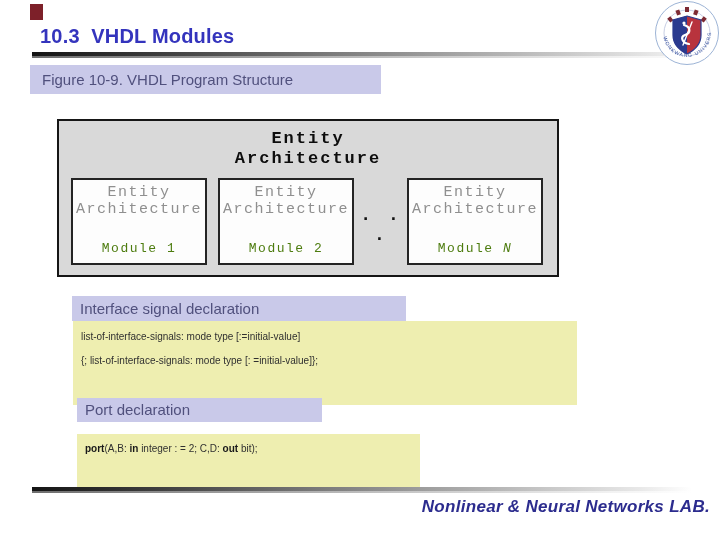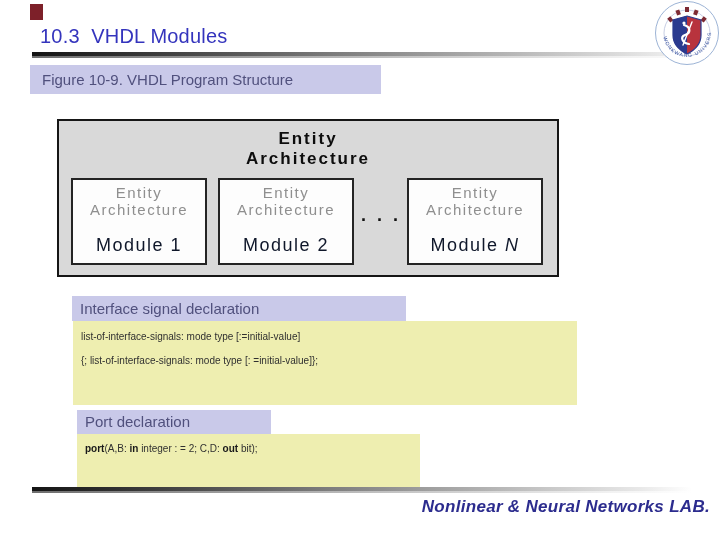--- a/index.html
+++ b/index.html
@@ -1,54 +1,54 @@
 <!DOCTYPE html>
 <html><head>
 <meta charset="utf-8">
 <style>
   html,body{margin:0;padding:0;background:#fff;}
   .slide{position:relative;width:720px;height:540px;background:#ffffff;overflow:hidden;
          font-family:"Liberation Sans",sans-serif;}
 
   .corner-mark{position:absolute;left:30px;top:4px;width:13px;height:16px;background:#7d2029;}
 
-  .title{position:absolute;left:40px;top:25px;font-size:20px;font-weight:normal;
+  .title{position:absolute;left:40px;top:25px;font-size:20px;font-weight:bold;
          color:#3434bd;white-space:pre;letter-spacing:.2px;}
 
   .rule{position:absolute;left:32px;}
   .rule .bar1{height:4px;background:linear-gradient(90deg,#141414 0%,#3c3c3c 18%,#7d7d7d 45%,#b5b5b5 70%,#e8e8e8 92%,#ffffff 100%);}
   .rule .bar2{height:2px;background:linear-gradient(90deg,#6e6e6e 0%,#bdbdbd 50%,#f2f2f2 88%,#ffffff 100%);}
   #rule-top{top:52px;width:678px;}
   #rule-bottom{top:487px;width:660px;}
 
   .logo{position:absolute;left:654px;top:0;width:66px;height:66px;}
 
   .fig-caption{position:absolute;left:30px;top:65px;width:351px;height:29px;background:#c9c9e9;
                color:#50507d;font-size:15px;line-height:29px;padding-left:12px;box-sizing:border-box;}
 
   .diagram{position:absolute;left:57px;top:119px;width:502px;height:158px;background:#d9d9d9;
-           border:2px solid #161616;box-sizing:border-box;font-family:Liberation Sans, sans-serif;padding-left:20px;}
+           border:2px solid #161616;box-sizing:border-box;font-family:Liberation Mono, monospace;padding-left:20px;}
   .diagram-header{position:absolute;top:8px;left:0;right:0;text-align:center;font-weight:bold;
                   font-size:17px;letter-spacing:2px;color:#0d0d0d;line-height:1.15;}
   .module-box{position:absolute;top:57px;height:87px;background:#fdfdfd;border:2px solid #242424;
               box-sizing:border-box;display:flex;flex-direction:column;align-items:center;
               padding:5px 0 7px;}
   .module-box .arch{color:#8f8f8f;font-size:15px;letter-spacing:1.5px;text-align:center;line-height:1.12;}
-  .module-box .mod{margin-top:auto;color:#0f172a;font-size:18px;letter-spacing:1.5px;}
+  .module-box .mod{margin-top:auto;color:#4d7c0f;font-size:13px;letter-spacing:1.5px;}
   .module-box .mod em{font-style:italic;}
   #mbox1{left:12px;width:136px;}
   #mbox2{left:159px;width:136px;}
   #mbox3{left:348px;width:136px;}
   .dots{position:absolute;left:297px;top:84px;width:50px;text-align:center;font-size:18px;
         font-weight:bold;letter-spacing:3px;color:#111;}
 
   .sec-label{position:absolute;background:#c9c9e9;color:#50507d;font-size:15px;
              box-sizing:border-box;padding-left:8px;}
   #interface-label{left:72px;top:296px;width:334px;height:25px;line-height:25px;}
-  #port-label{left:77px;top:410px;width:194px;height:24px;line-height:24px;}
+  #port-label{left:77px;top:398px;width:245px;height:24px;line-height:24px;}
 
   .code-block{position:absolute;background:#eeeeb0;color:#303030;font-size:10px;box-sizing:border-box;}
   #code1{left:73px;top:321px;width:504px;height:84px;padding:10px 0 0 8px;}
   #code1 .line2{margin-top:13px;}
   #code2{left:77px;top:434px;width:343px;height:58px;padding:9px 0 0 8px;}
   .kw{font-weight:bold;color:#1a1a1a;}
 
   .footer{position:absolute;right:10px;top:497px;font-size:17px;font-weight:bold;font-style:italic;
           color:#2c2c8e;letter-spacing:.3px;}
 </style>

